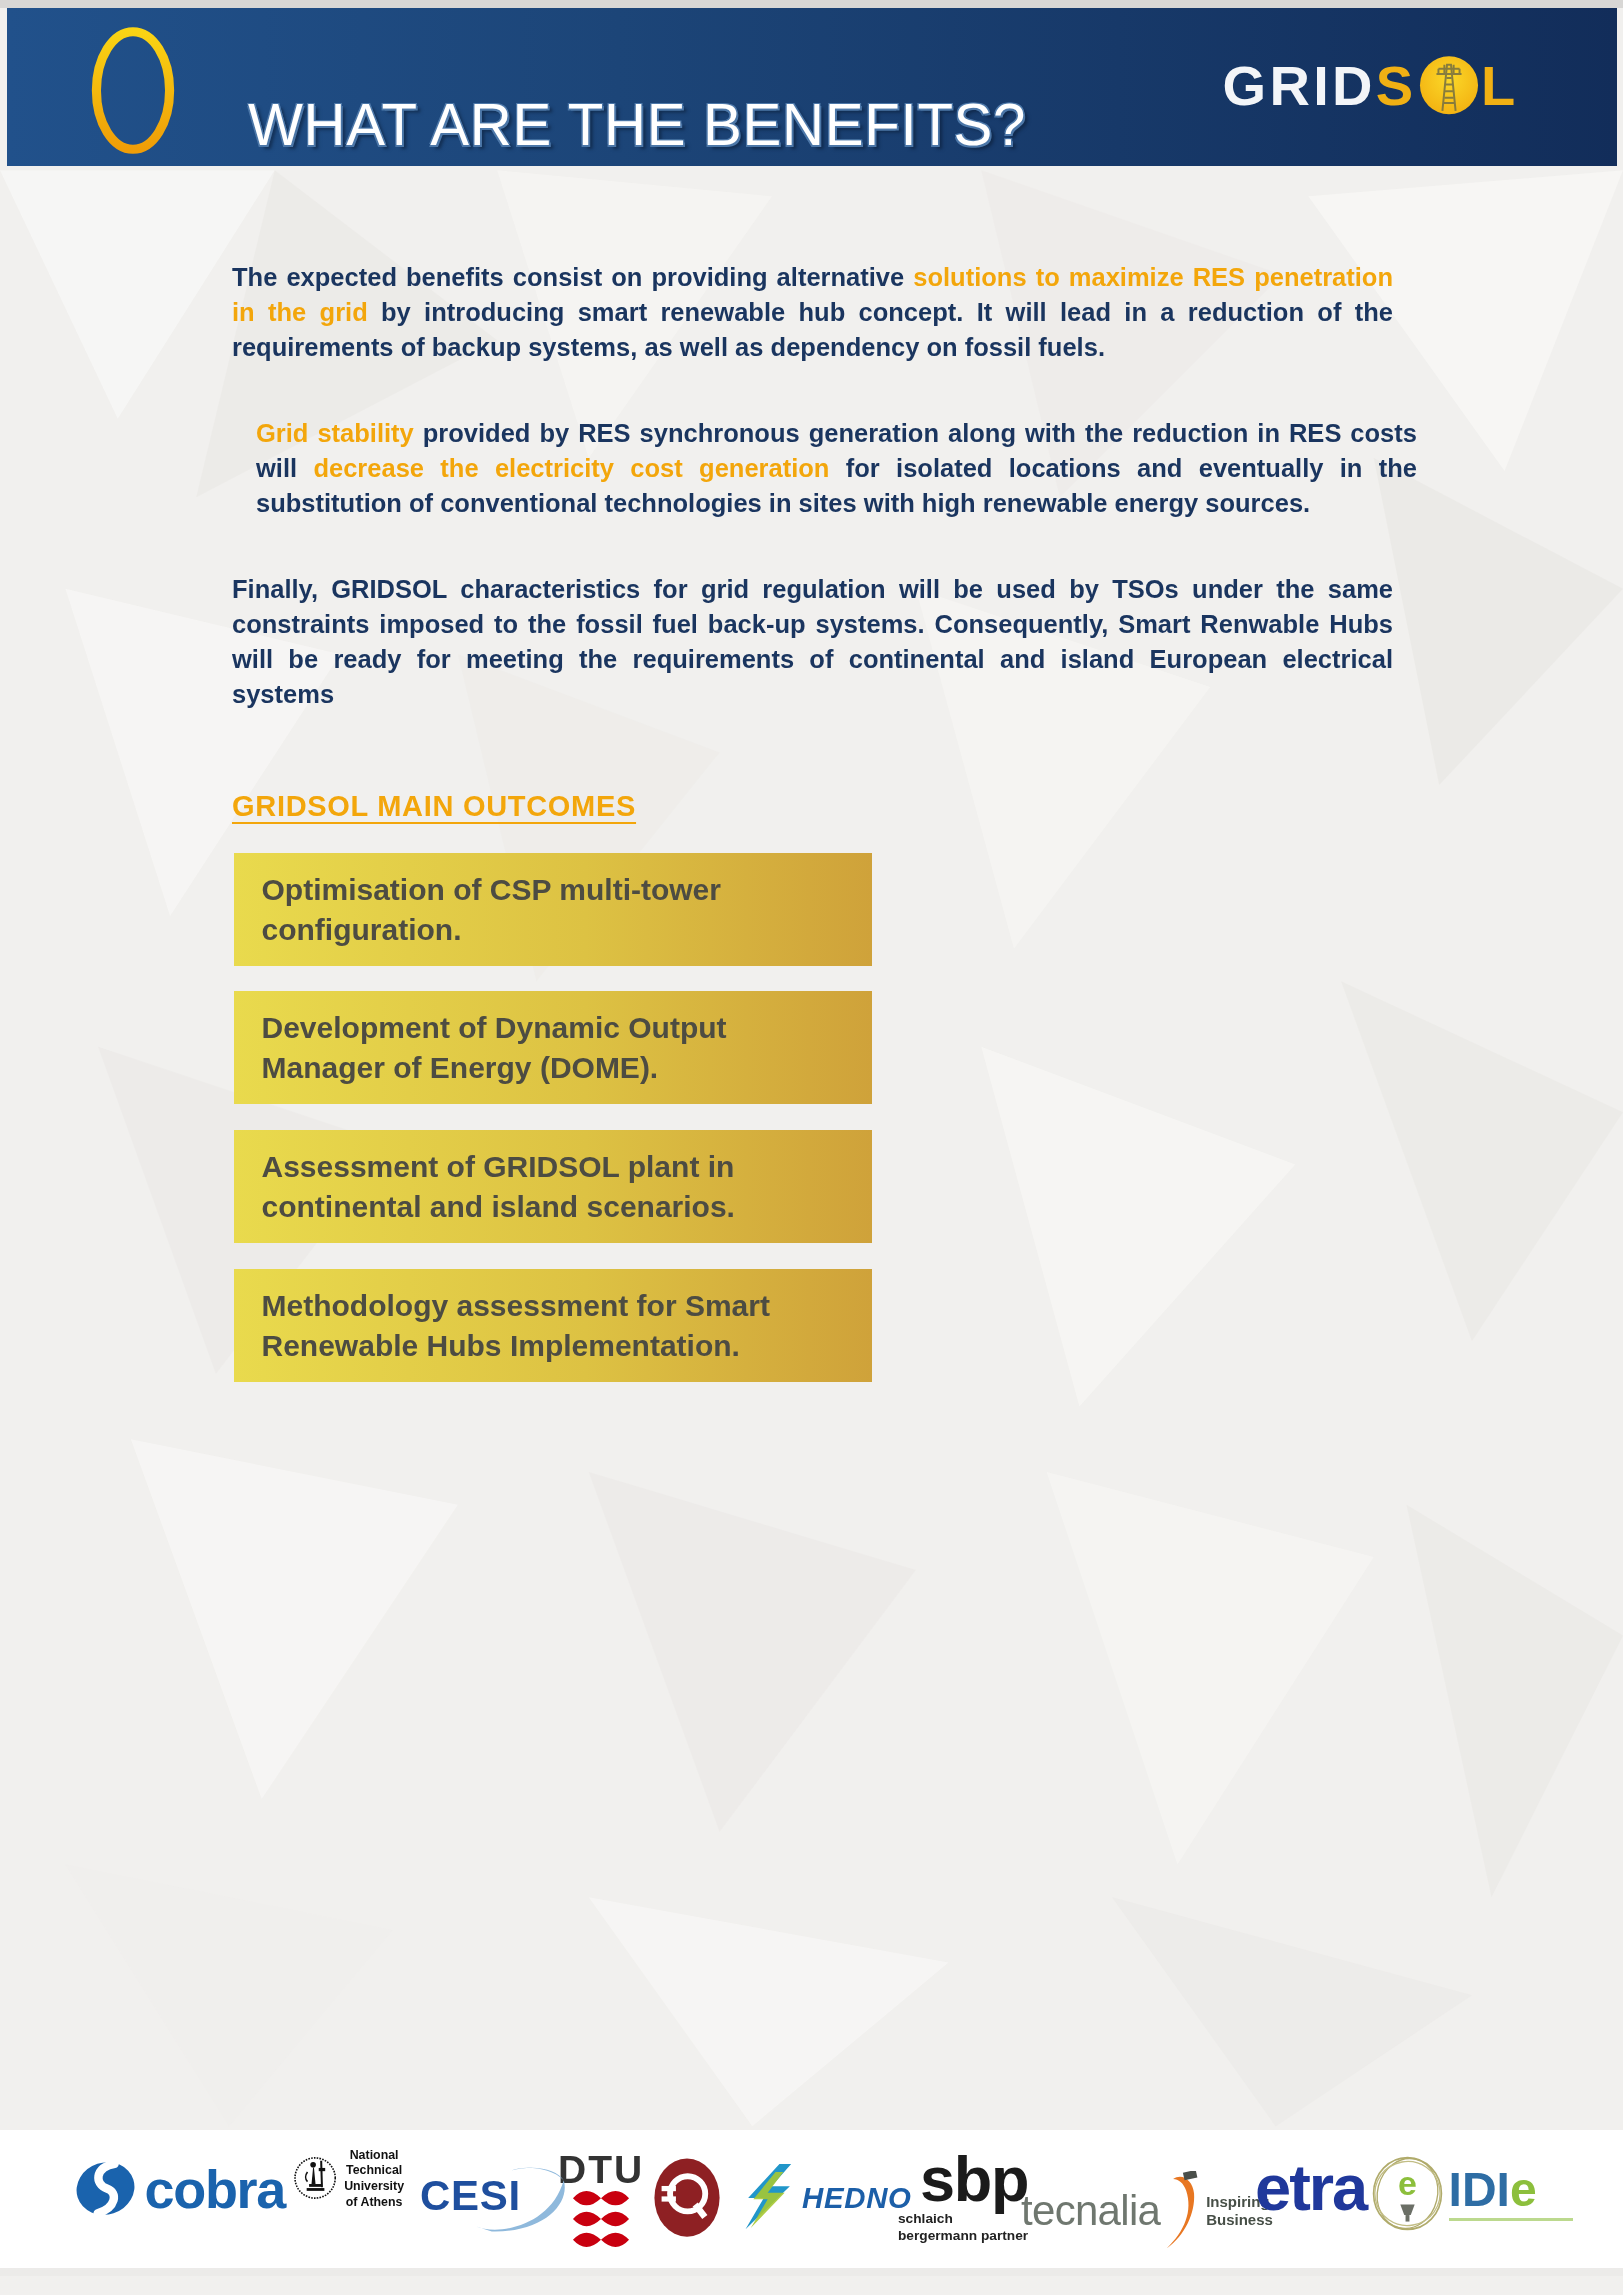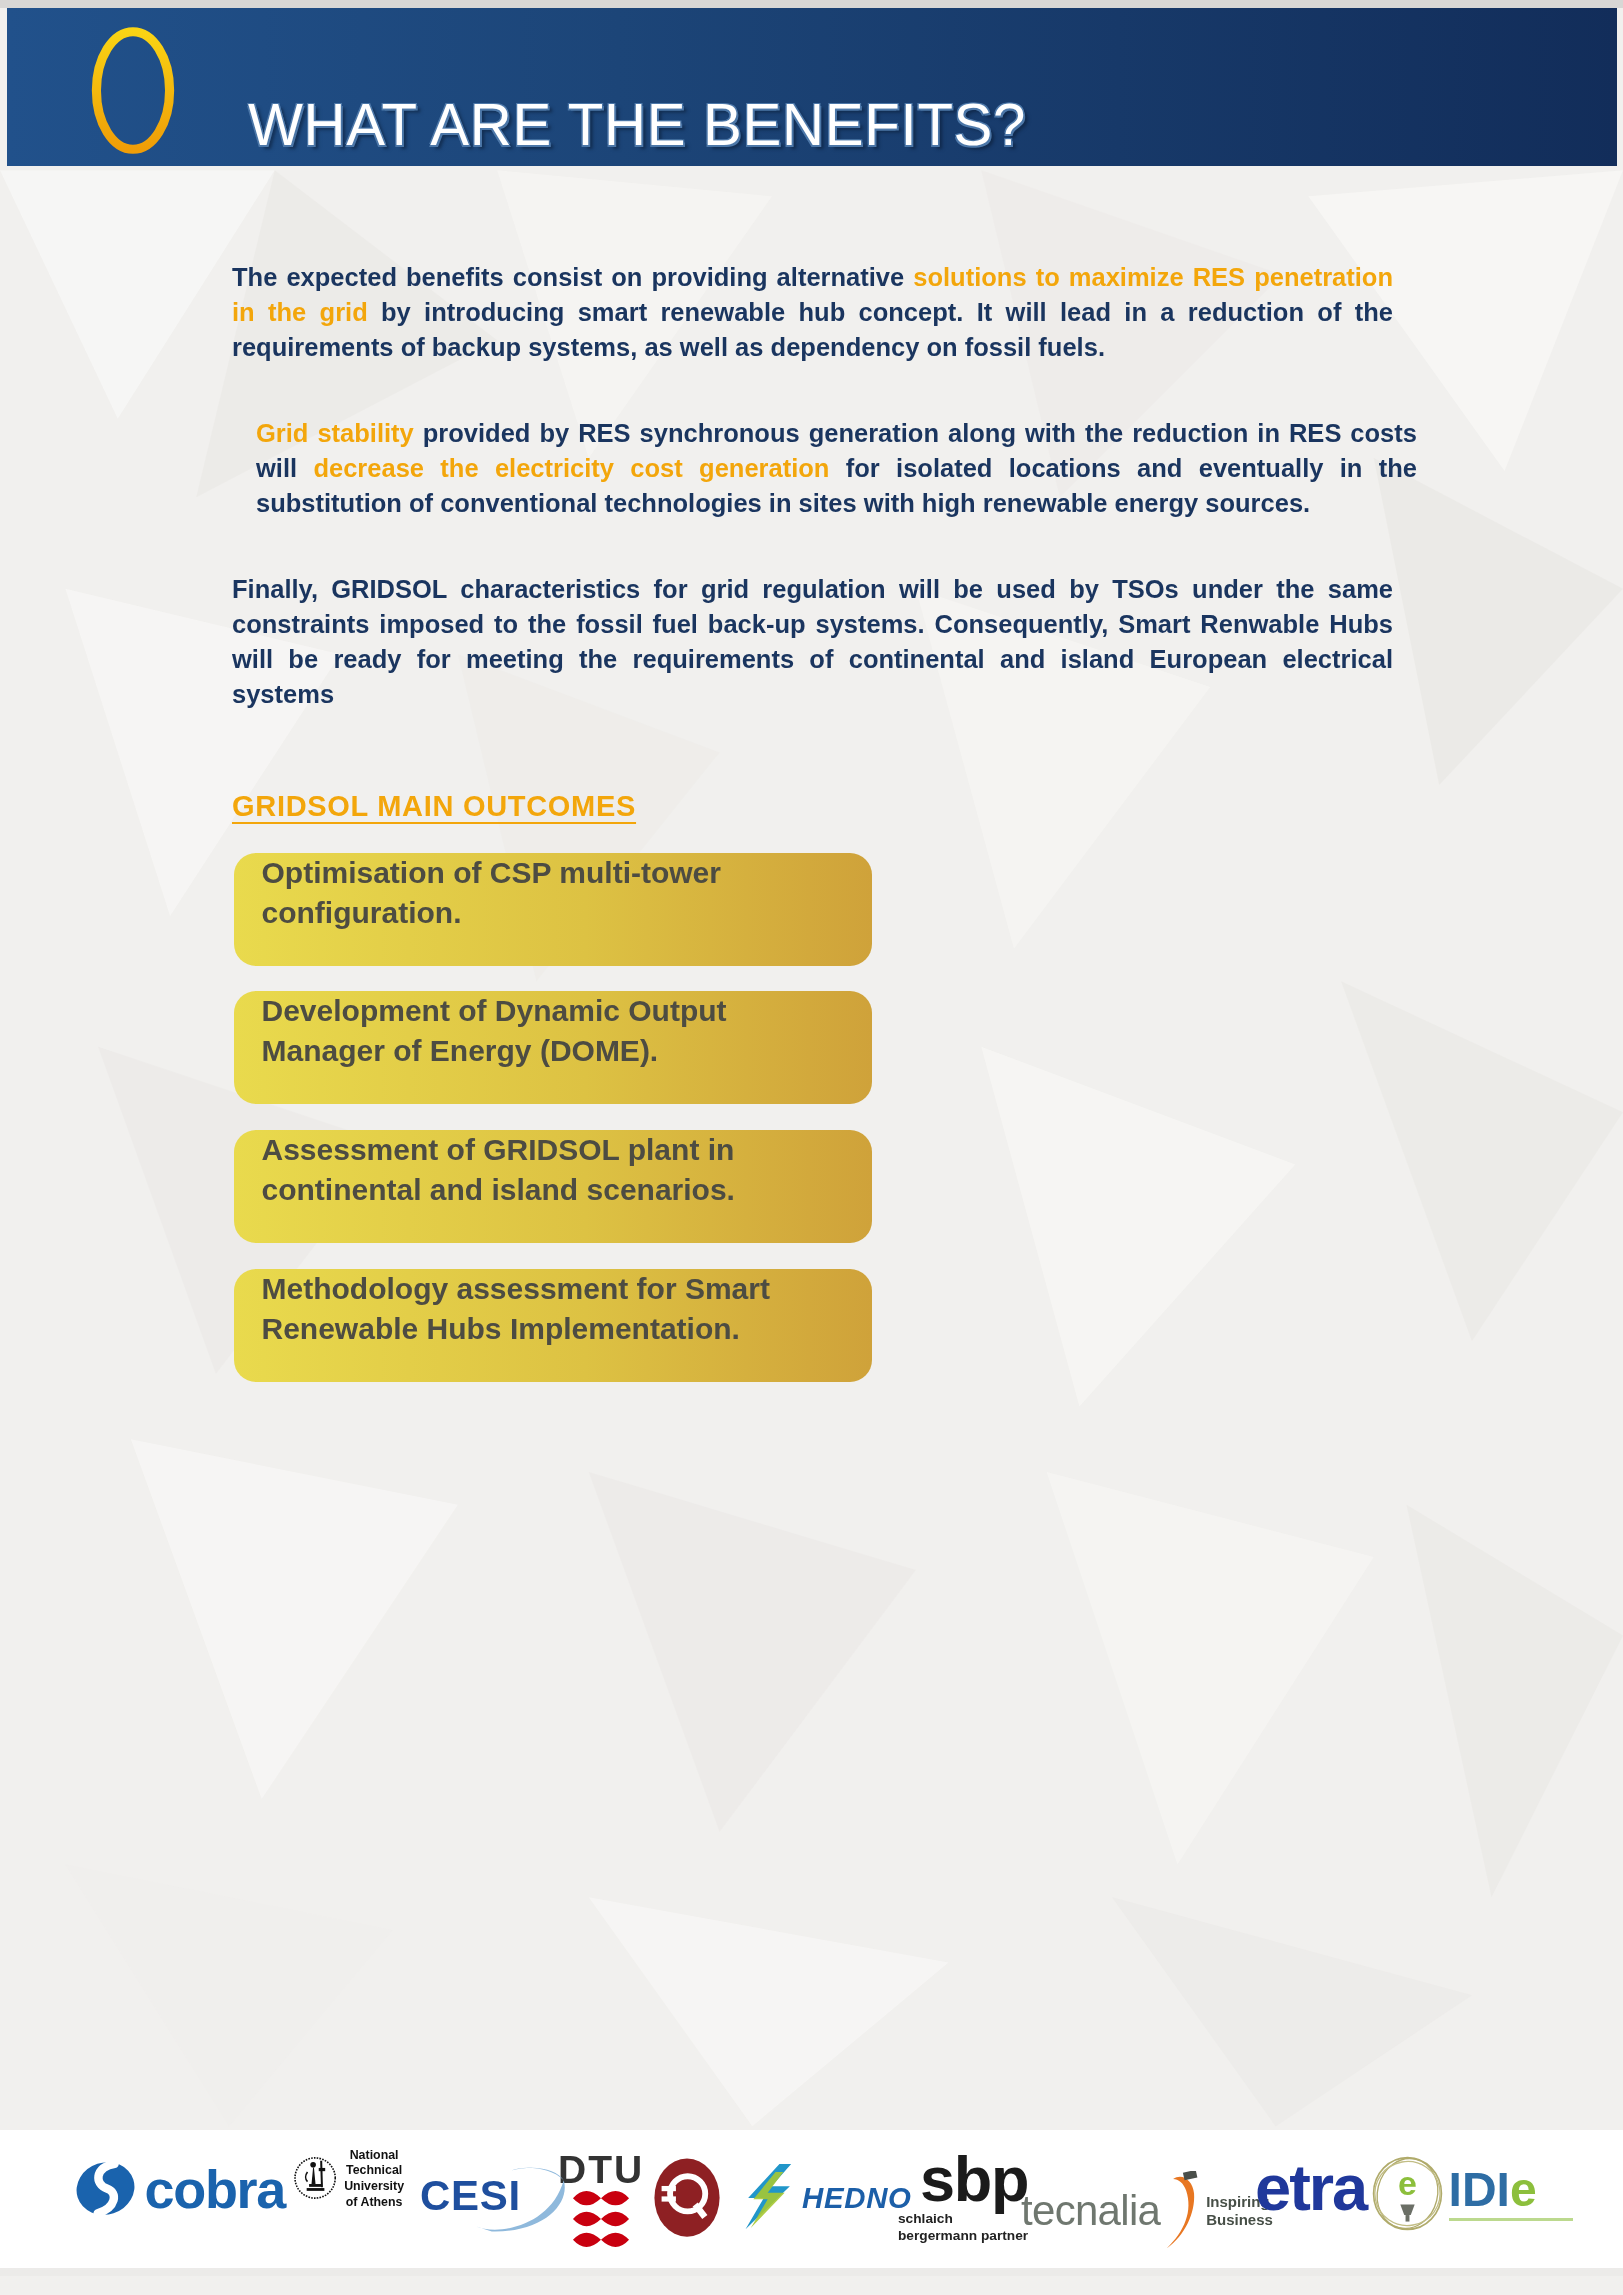--- a/index.html
+++ b/index.html
@@ -46,21 +46,21 @@
   .seg-navy{color:#1a355f;}
   .seg-orange{color:#f3a60b;}
   .outcomes-heading{
     position:absolute;left:0;top:790px;margin:0;
     font-size:29px;font-weight:700;letter-spacing:0.7px;color:#f3a60b;
     text-decoration:underline;text-underline-offset:5.9px;text-decoration-thickness:2px;
   }
   .outcome-box{
     position:absolute;left:2px;width:638px;height:113px;
     background:linear-gradient(90deg,#e9da4d 0%,#ddc243 55%,#cfa23a 100%);
-    display:flex;border-radius:22px;
+    display:flex;align-items:center;
   }
   .outcome-box span{
     display:block;padding-left:27.5px;max-width:592px;
     font-size:30px;line-height:40px;font-weight:700;color:#4d4c42;
   }
   .box-1{top:853px;}
   .box-2{top:991px;}
   .box-3{top:1130px;}
   .box-4{top:1269px;}
   
@@ -139,20 +139,40 @@
       <linearGradient id="ringGrad" x1="0" y1="0" x2="0" y2="1">
         <stop offset="0" stop-color="#f9d414"></stop>
         <stop offset="1" stop-color="#ef9d07"></stop>
       </linearGradient>
     </defs>
     <ellipse cx="75" cy="100" rx="56" ry="90" fill="none" stroke="url(#ringGrad)" stroke-width="14"></ellipse>
   </svg>
 
   <h1 class="page-title">WHAT ARE THE BENEFITS?</h1>
 
+  <div class="gridsol-logo">
+    <span class="gridsol-white">GRID</span>
+      <span class="gridsol-gold">S</span>
+      <svg class="gridsol-sun" width="62" height="62" viewBox="0 0 94 94" xmlns="http://www.w3.org/2000/svg">
+      <defs>
+        <radialGradient id="sunGrad" cx="0.5" cy="0.4" r="0.7">
+          <stop offset="0" stop-color="#fbd829"></stop>
+          <stop offset="1" stop-color="#f2ad0e"></stop>
+        </radialGradient>
+      </defs>
+      <circle cx="47" cy="47" r="44" fill="url(#sunGrad)"></circle>
+      <g stroke="#7c7440" stroke-width="3" fill="none" opacity="0.9">
+        <path d="M37 86 L44 16 L50 16 L57 86"></path>
+        <path d="M40 66 L54 66 M39 74 L55 74 M41 56 L53 56 M42 46 L52 46 M43 36 L51 36"></path>
+        <path d="M28 30 L66 30 M31 22 L63 22"></path>
+        <path d="M31 22 L31 30 M63 22 L63 30 M40 16 L40 30 M54 16 L54 30"></path>
+      </g>
+    </svg>
+      <span class="gridsol-gold">L</span>
+  </div>
 </div>
 
 <div class="flow">
 
   <p class="para para-1"><span class="seg-navy">The expected benefits consist on providing alternative </span><span class="seg-orange">solutions to maximize RES penetration in the grid</span><span class="seg-navy"> by introducing smart renewable hub concept. It will lead in a reduction of the requirements of backup systems, as well as dependency on fossil fuels.</span></p>
 
   <p class="para para-2"><span class="seg-orange">Grid stability</span><span class="seg-navy"> provided by RES synchronous generation along with the reduction in RES costs will </span><span class="seg-orange">decrease the electricity cost generation</span><span class="seg-navy"> for isolated locations and eventually in the substitution of conventional technologies in sites with high renewable energy sources.</span></p>
 
   <p class="para para-3"><span class="seg-navy">Finally, GRIDSOL characteristics for grid regulation will be used by TSOs under the same constraints imposed to the fossil fuel back-up systems. Consequently, Smart Renwable Hubs will be ready for meeting the requirements of continental and island European electrical systems</span></p>
 

